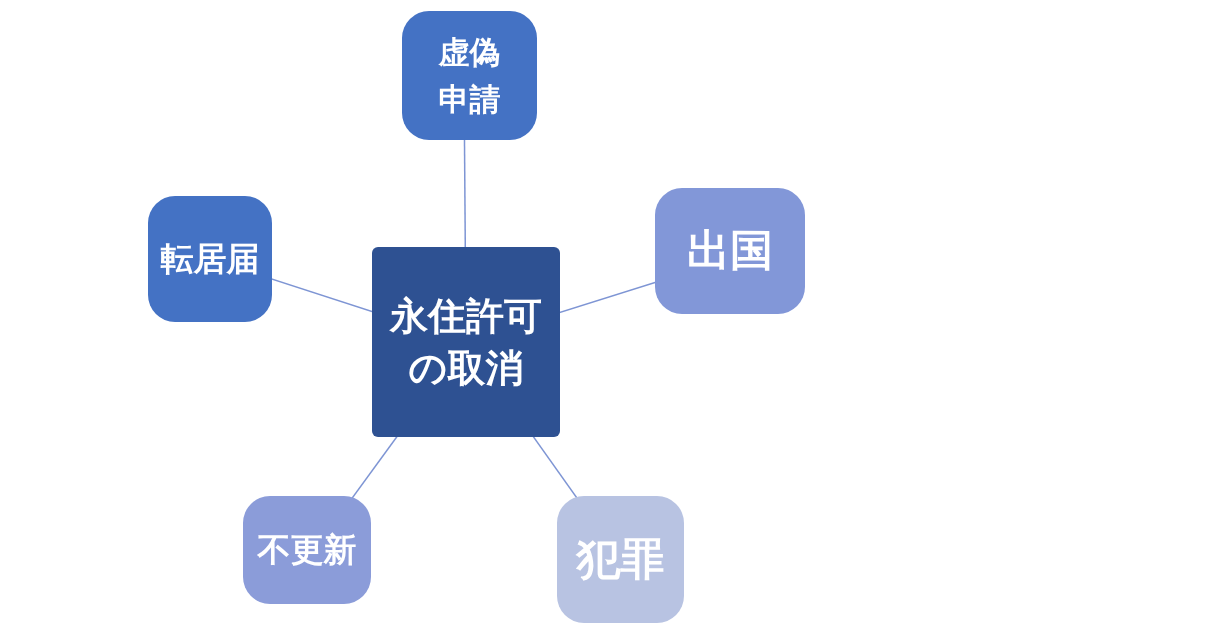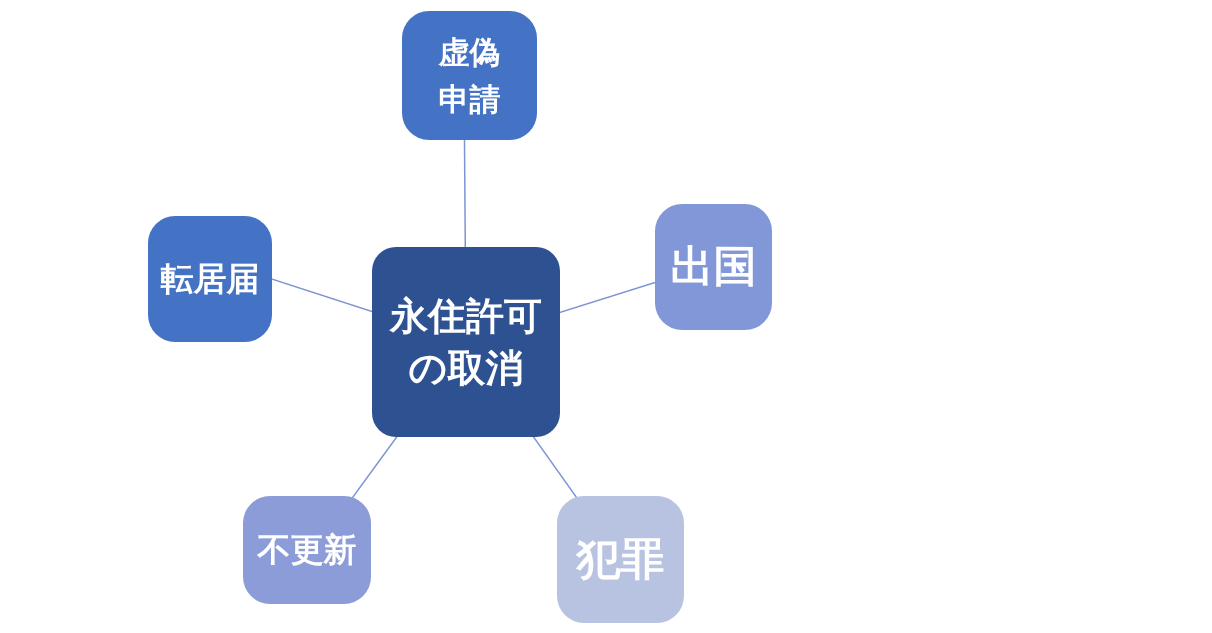--- a/index.html
+++ b/index.html
@@ -30,41 +30,40 @@
     justify-content: center;
     text-align: center;
     color: #ffffff;
     font-weight: bold;
     white-space: pre-line;
     box-sizing: border-box;
   }
   .n-center {
     left: 372px; top: 247px;
     width: 188px; height: 190px;
-    border-radius: 24px;
+    border-radius: 6px;
     font-size: 38px;
     line-height: 52px;
   }
   .n-top {
     left: 402px; top: 11px;
     width: 135px; height: 129px;
     border-radius: 27px;
     font-size: 31px;
     line-height: 47px;
   }
   .n-left {
     left: 148px; top: 196px;
     width: 124px; height: 126px;
     border-radius: 27px;
     font-size: 33px;
-    margin-top: 20px;
   }
   .n-right {
-    left: 655px; top: 204px;
-    width: 117px; height: 126px;
+    left: 655px; top: 188px;
+    width: 150px; height: 126px;
     border-radius: 27px;
     font-size: 43px;
   }
   .n-bottom-left {
     left: 243px; top: 496px;
     width: 128px; height: 108px;
     border-radius: 27px;
     font-size: 33px;
   }
   .n-bottom-right {

